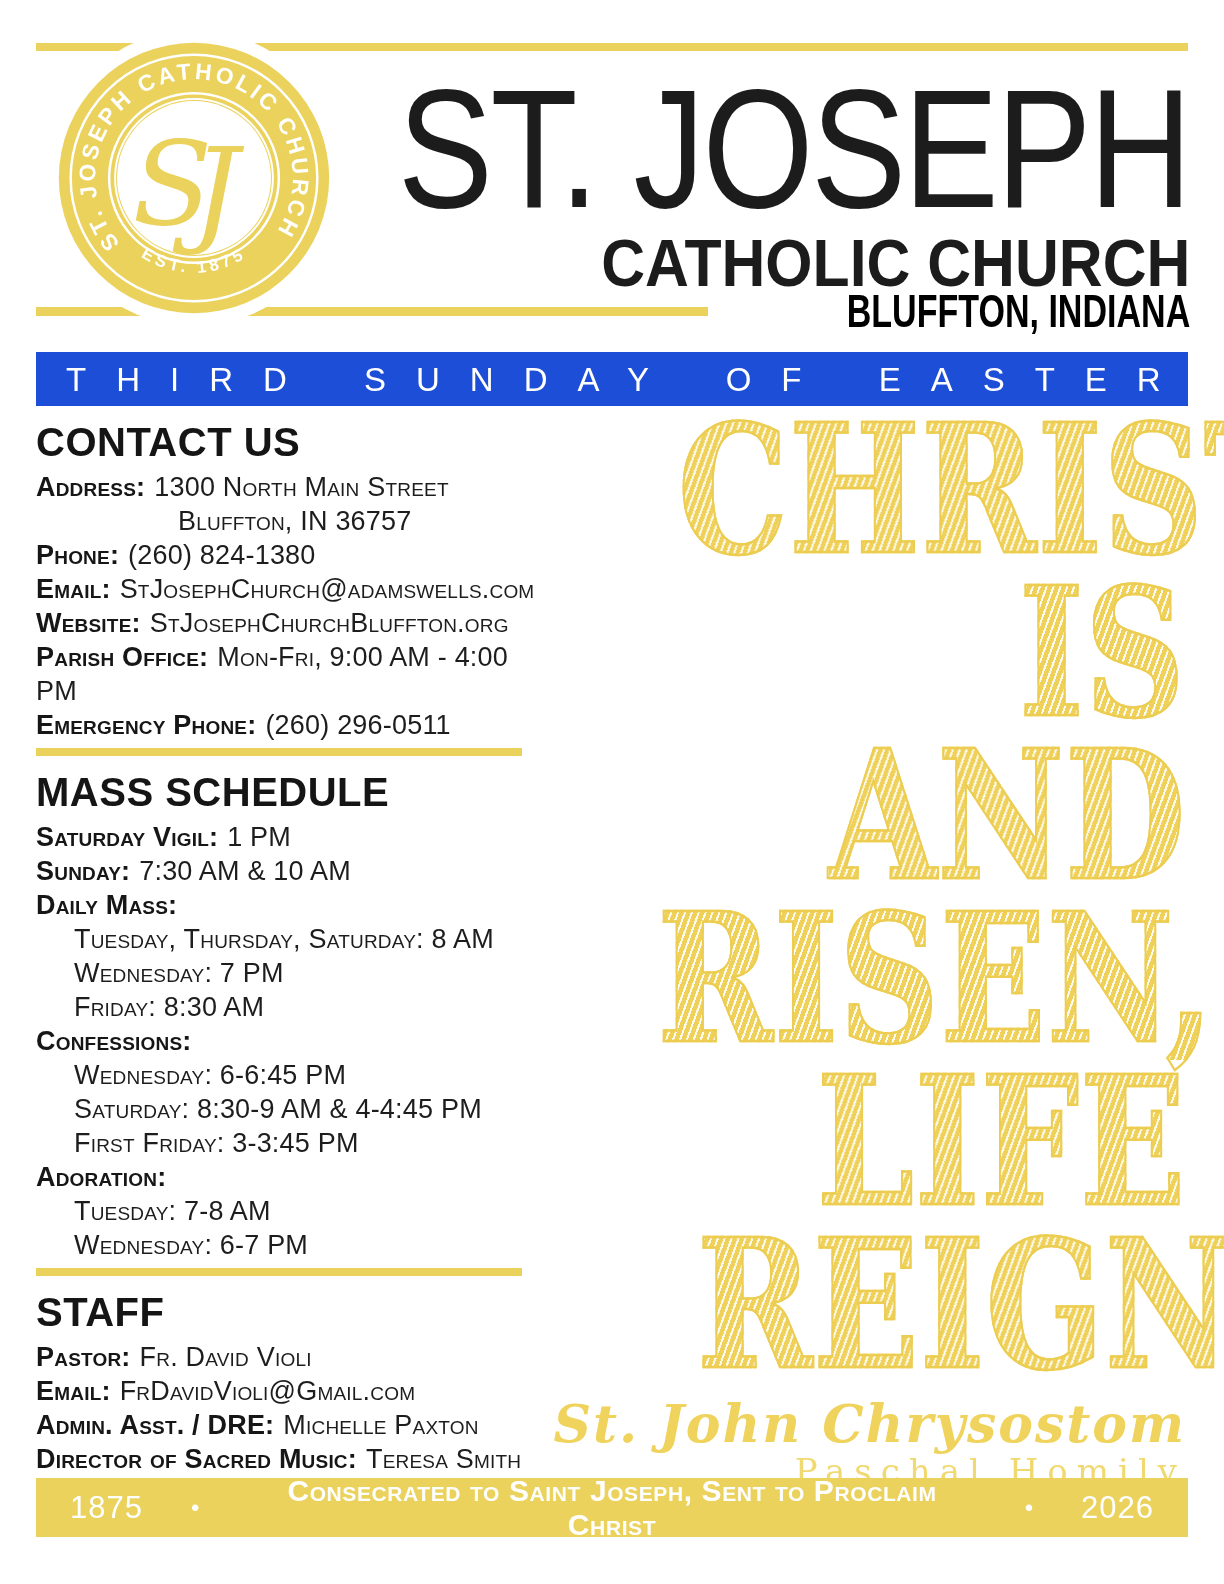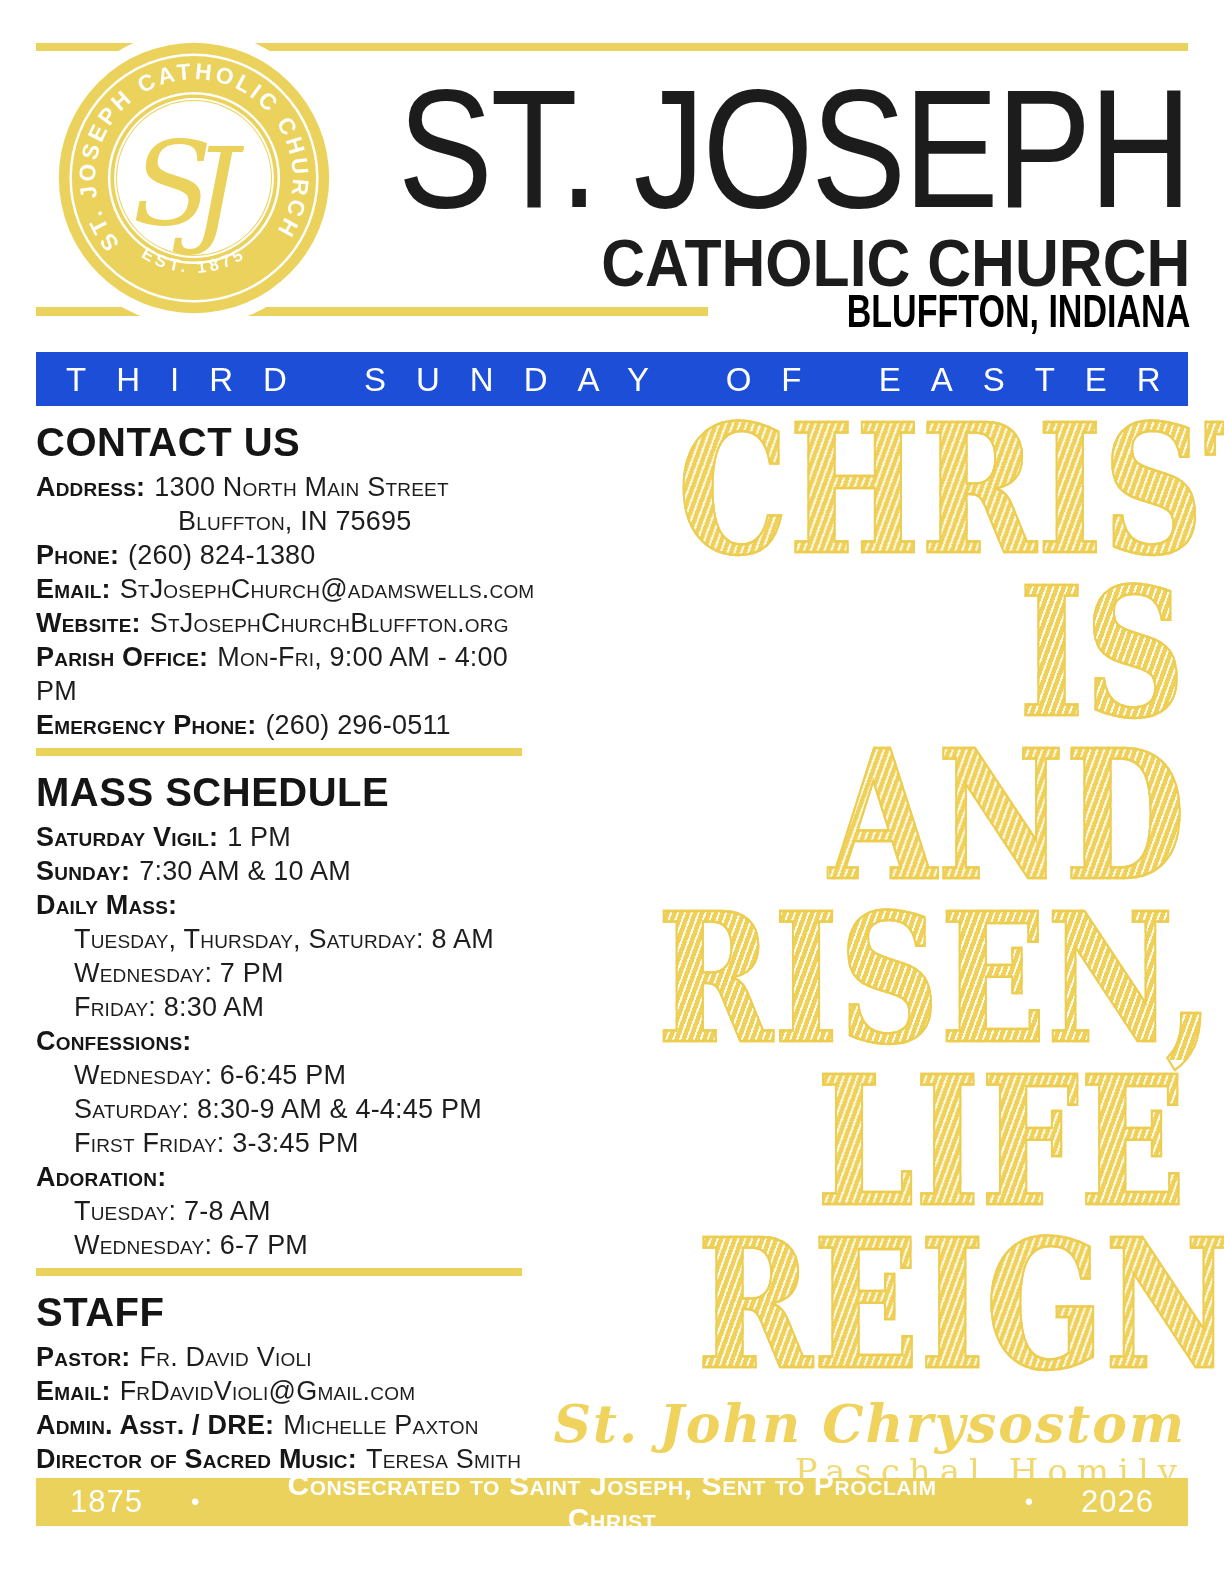--- a/index.html
+++ b/index.html
@@ -73,21 +73,21 @@
     margin-top:10px;
     font-family:"DejaVu Serif",serif;font-style:italic;font-weight:700;
     font-size:52px;line-height:56px;color:#EFD35C;letter-spacing:2px;white-space:nowrap;
   }
   .attr-sub{
     font-family:"DejaVu Serif",serif;font-weight:400;
     font-size:34px;line-height:38px;color:#F1D971;letter-spacing:9px;white-space:nowrap;
   }
   
   .footer{
-    position:absolute;left:36px;right:36px;top:1478px;height:48px;
+    position:absolute;left:36px;right:36px;top:1478px;height:59px;
     background:#EBD25C;color:#ffffff;
     display:flex;align-items:center;padding:0 34px;box-sizing:border-box;
   }
   .footer .yr{font-size:31px;font-weight:400;letter-spacing:1px;}
   .footer .dot{font-size:24px;margin:0 48px;}
   .footer .f-text{flex:1;text-align:center;font-size:30px;font-weight:700;font-variant:small-caps;letter-spacing:0.6px;}
 </style>
 </head>
 <body>
 
@@ -128,21 +128,21 @@
     <span>THIRD SUNDAY OF EASTER</span>
   </div>
 
   <section class="col">
 
     <h2>CONTACT US</h2>
     <div class="rows">
 
         <div class="row"><b class="lbl">Address:</b><span class="val">1300 North Main Street</span></div>
 
-        <div class="row ind2"><b class="lbl"></b><span class="val">Bluffton, IN 75695</span></div>
+        <div class="row ind2"><b class="lbl"></b><span class="val">Bluffton, IN 36757</span></div>
 
         <div class="row"><b class="lbl">Phone:</b><span class="val">(260) 824-1380</span></div>
 
         <div class="row"><b class="lbl">Email:</b><span class="val">StJosephChurch@adamswells.com</span></div>
 
         <div class="row"><b class="lbl">Website:</b><span class="val">StJosephChurchBluffton.org</span></div>
 
         <div class="row"><b class="lbl">Parish Office:</b><span class="val">Mon-Fri, 9:00 AM - 4:00 PM</span></div>
 
         <div class="row"><b class="lbl">Emergency Phone:</b><span class="val">(260) 296-0511</span></div>

